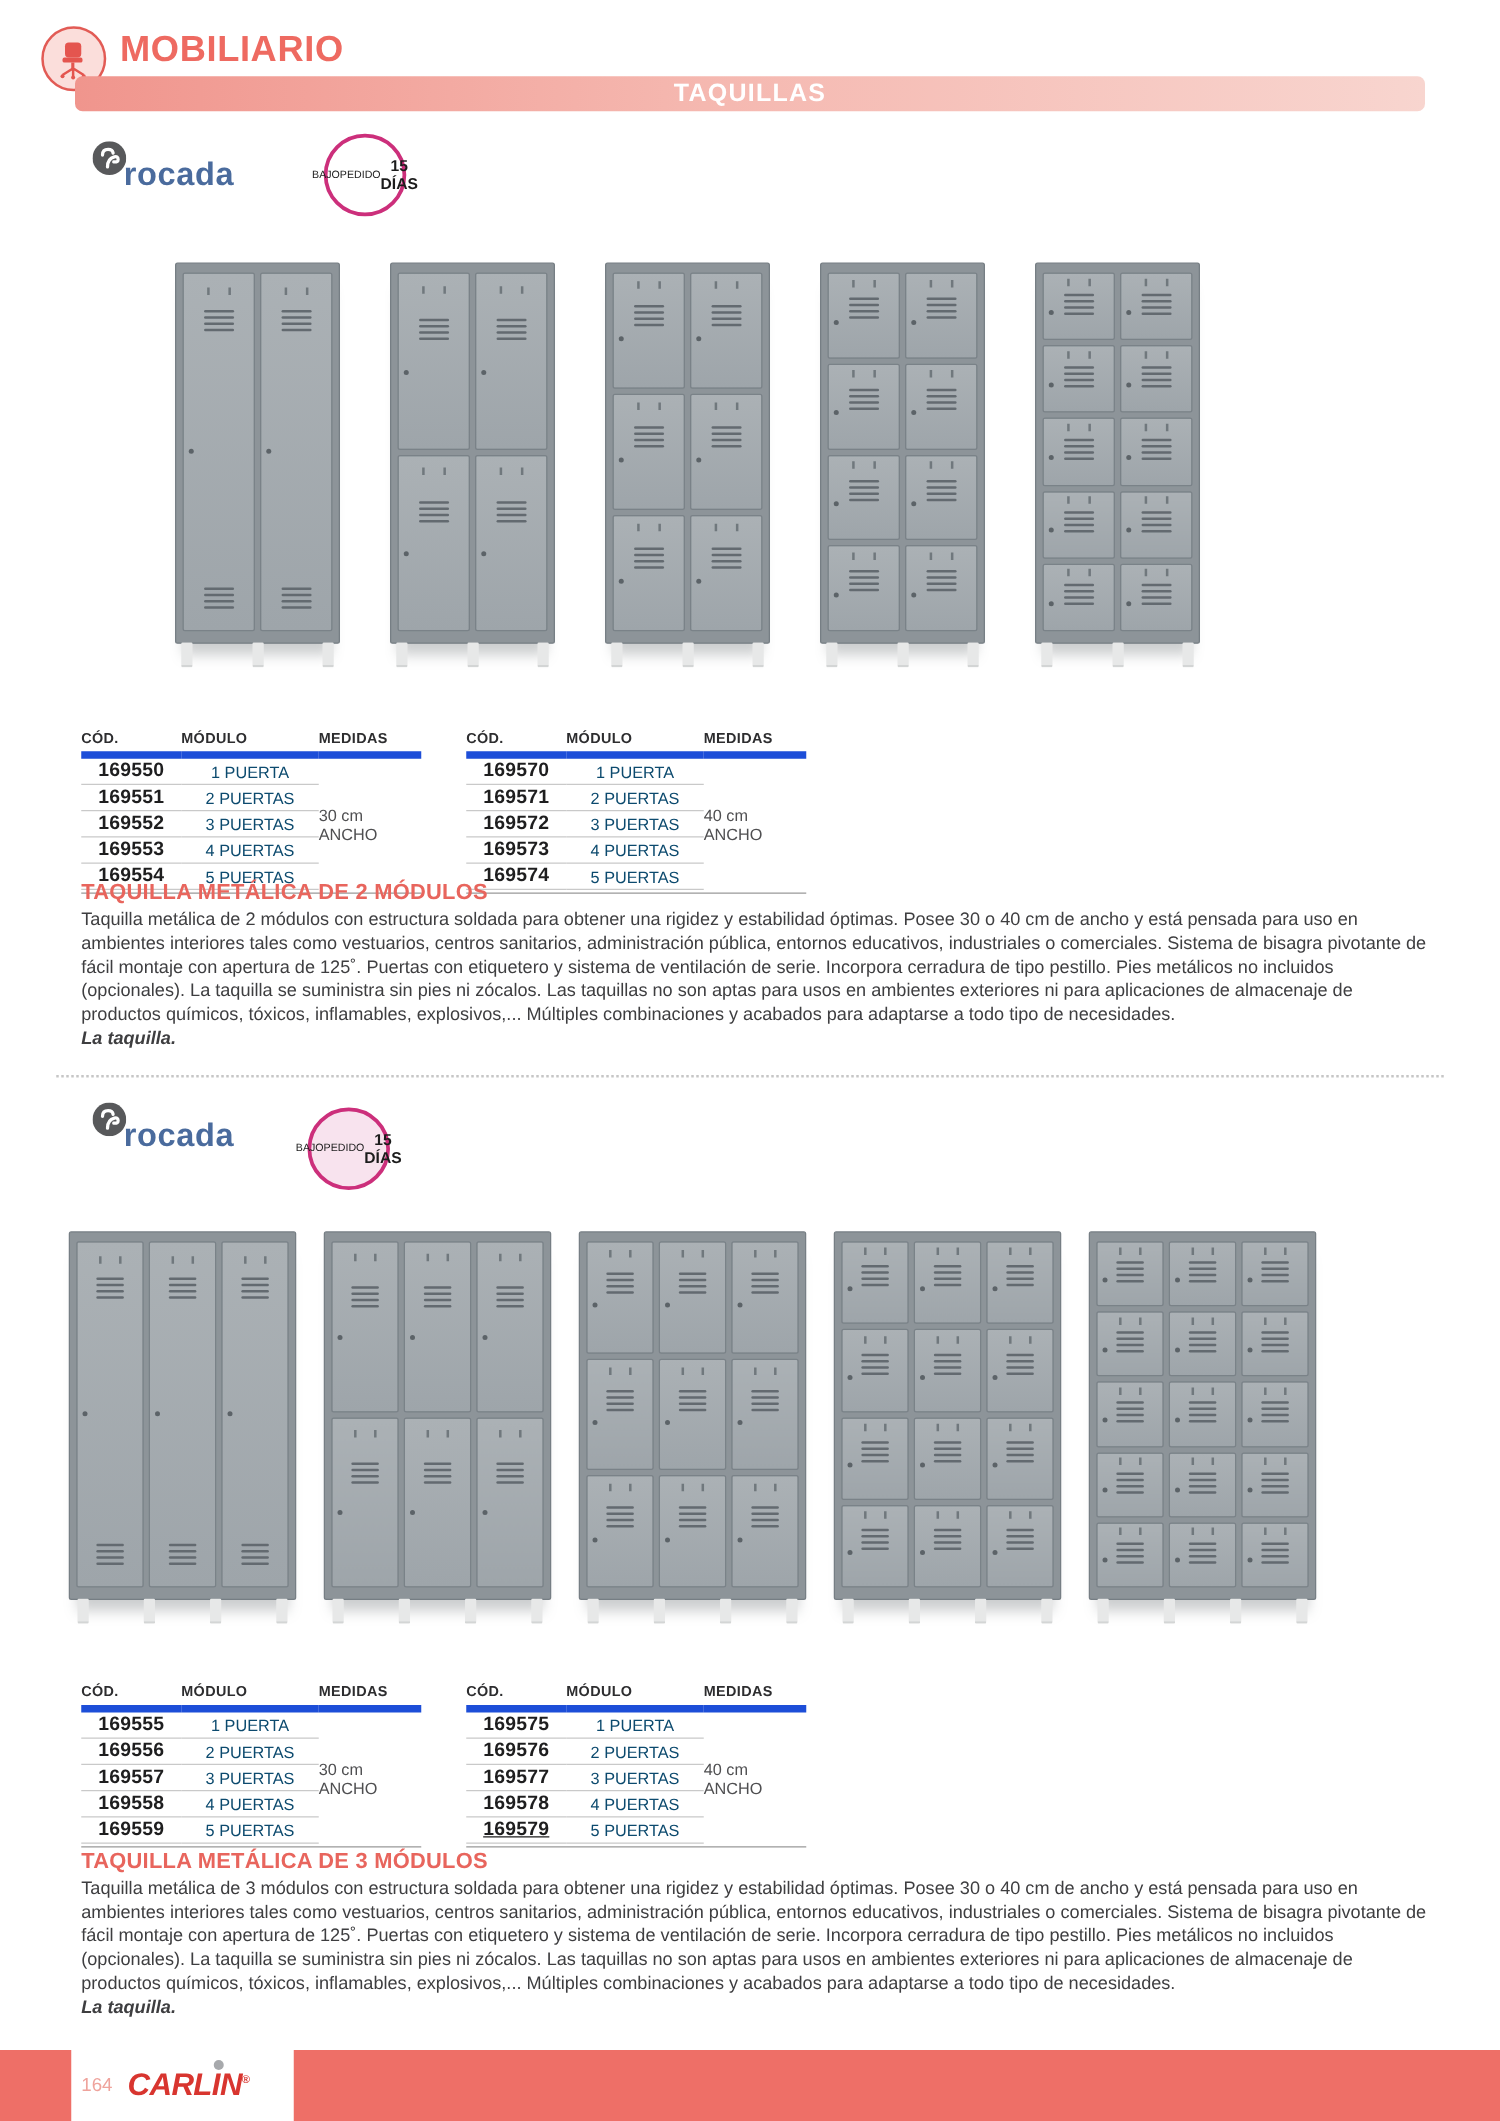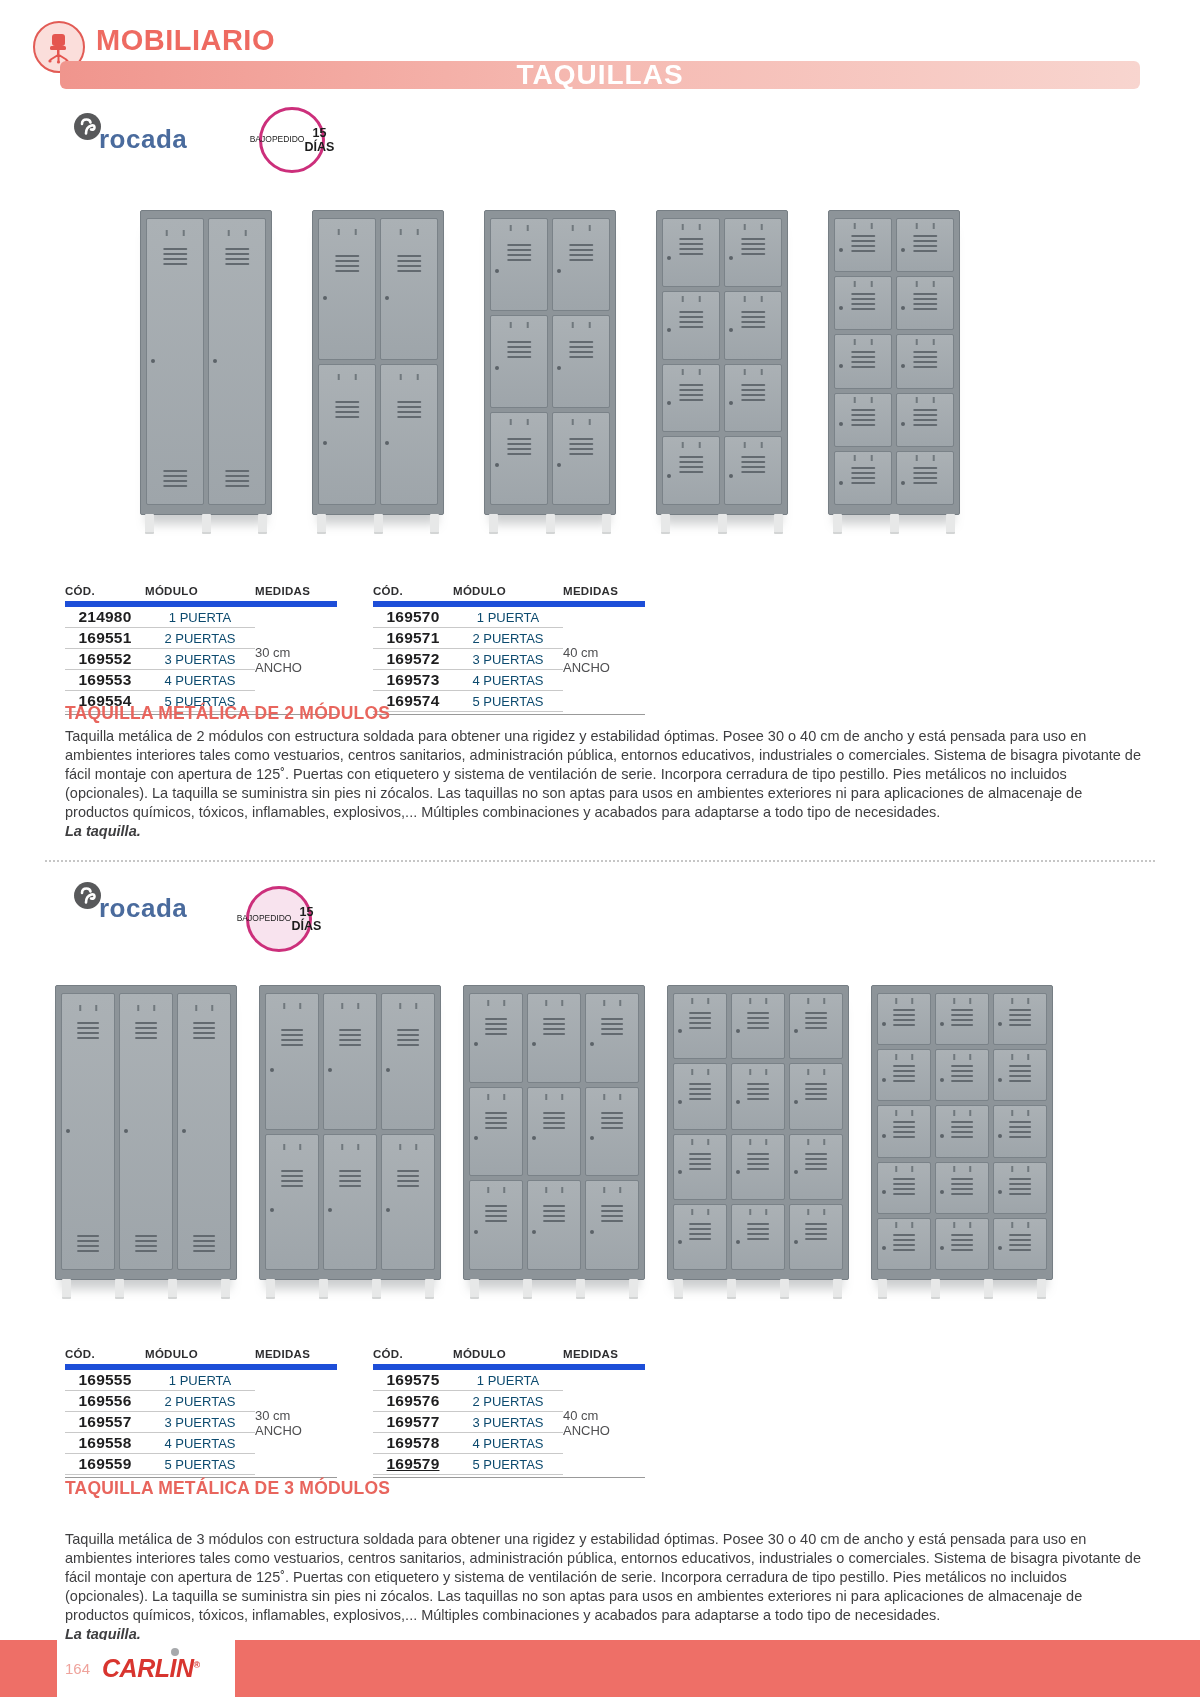--- a/index.html
+++ b/index.html
@@ -8,21 +8,21 @@
 
   
   .chair-badge{position:absolute;left:33px;top:21px;width:52px;height:52px;border-radius:50%;
                background:#fbdedb;border:2px solid #e25b55;box-sizing:border-box;
                display:flex;align-items:center;justify-content:center;}
   .page-title{position:absolute;left:96px;top:24px;font-size:29px;font-weight:bold;
               color:#ee6a61;letter-spacing:.5px;}
   .banner{position:absolute;left:60px;top:61px;width:1080px;height:28px;border-radius:6px;
           background:linear-gradient(90deg,#f0958d 0%,#f5b7af 45%,#f8d5cf 100%);
           display:flex;align-items:center;justify-content:center;}
-  .banner span{color:#ffffff;font-weight:bold;font-size:28px;letter-spacing:1px;}
+  .banner span{color:#ffffff;font-weight:bold;font-size:20px;letter-spacing:1px;}
 
   
   .brand{position:absolute;}
   .brand .mark{position:absolute;left:0;top:0;width:27px;height:27px;}
   .brand .name{position:absolute;left:25px;top:11px;font-size:26px;font-weight:bold;
                color:#4a6b9d;letter-spacing:.5px;}
   .order-badge{position:absolute;width:66px;height:66px;border-radius:50%;
                border:3px solid #cc2f7b;background:#ffffff;box-sizing:border-box;
                display:flex;flex-direction:row;align-items:center;justify-content:center;
                text-align:center;}
@@ -483,21 +483,21 @@
           <div class="foot" style="left: calc(96% - 9px);"></div>
         </div>
       </div>
     </div>
 
   <div class="tables" style="left:65px;top:583px;">
     <div class="ptable">
         <div class="th" style="grid-area: 1 / 1;">CÓD.</div>
         <div class="th" style="grid-area: 1 / 2;">MÓDULO</div>
         <div class="th" style="grid-area: 1 / 3;">MEDIDAS</div>
-        <div class="td cod" style="grid-area: 2 / 1;">214980</div>
+        <div class="td cod" style="grid-area: 2 / 1;">169550</div>
         <div class="td mod" style="grid-area: 2 / 2;">1 PUERTA</div>
         <div class="td cod" style="grid-area: 3 / 1;">169551</div>
         <div class="td mod" style="grid-area: 3 / 2;">2 PUERTAS</div>
         <div class="td cod" style="grid-area: 4 / 1;">169552</div>
         <div class="td mod" style="grid-area: 4 / 2;">3 PUERTAS</div>
         <div class="td cod" style="grid-area: 5 / 1;">169553</div>
         <div class="td mod" style="grid-area: 5 / 2;">4 PUERTAS</div>
         <div class="td cod" style="grid-area: 6 / 1;">169554</div>
         <div class="td mod" style="grid-area: 6 / 2;">5 PUERTAS</div>
         <div class="td med" style="grid-area: 2 / 3 / 7; height: auto;">30 cm ANCHO</div>
@@ -1100,21 +1100,21 @@
         <div class="td mod" style="grid-area: 4 / 2;">3 PUERTAS</div>
         <div class="td cod" style="grid-area: 5 / 1;">169578</div>
         <div class="td mod" style="grid-area: 5 / 2;">4 PUERTAS</div>
         <div class="td cod" style="grid-area: 6 / 1; text-decoration: underline;">169579</div>
         <div class="td mod" style="grid-area: 6 / 2;">5 PUERTAS</div>
         <div class="td med" style="grid-area: 2 / 3 / 7; height: auto;">40 cm ANCHO</div>
       </div>
   </div>
 
   <div class="sec-title" style="left:65px;top:1478px;">TAQUILLA METÁLICA DE 3 MÓDULOS</div>
-  <div class="desc" style="left:65px;top:1502px;margin-top:28px;">
+  <div class="desc" style="left:65px;top:1502px;">
     <span>Taquilla metálica de 3 módulos con estructura soldada para obtener una rigidez y estabilidad óptimas. Posee 30 o 40 cm de ancho y está pensada para uso en ambientes interiores tales como vestuarios, centros sanitarios, administración pública, entornos educativos, industriales o comerciales. Sistema de bisagra pivotante de fácil montaje con apertura de 125˚. Puertas con etiquetero y sistema de ventilación de serie. Incorpora cerradura de tipo pestillo. Pies metálicos no incluidos (opcionales). La taquilla se suministra sin pies ni zócalos. Las taquillas no son aptas para usos en ambientes exteriores ni para aplicaciones de almacenaje de productos químicos, tóxicos, inflamables, explosivos,... Múltiples combinaciones y acabados para adaptarse a todo tipo de necesidades.</span>
     <div class="closing">La taquilla.</div>
   </div>
 
   <div class="footer-bar"></div>
   <div class="footer-white">
     <span class="page-number">164</span>
     <span class="carlin"><span>CARL</span><span class="idot">I</span><span>N</span><span class="reg">®</span></span>
   </div>
 

